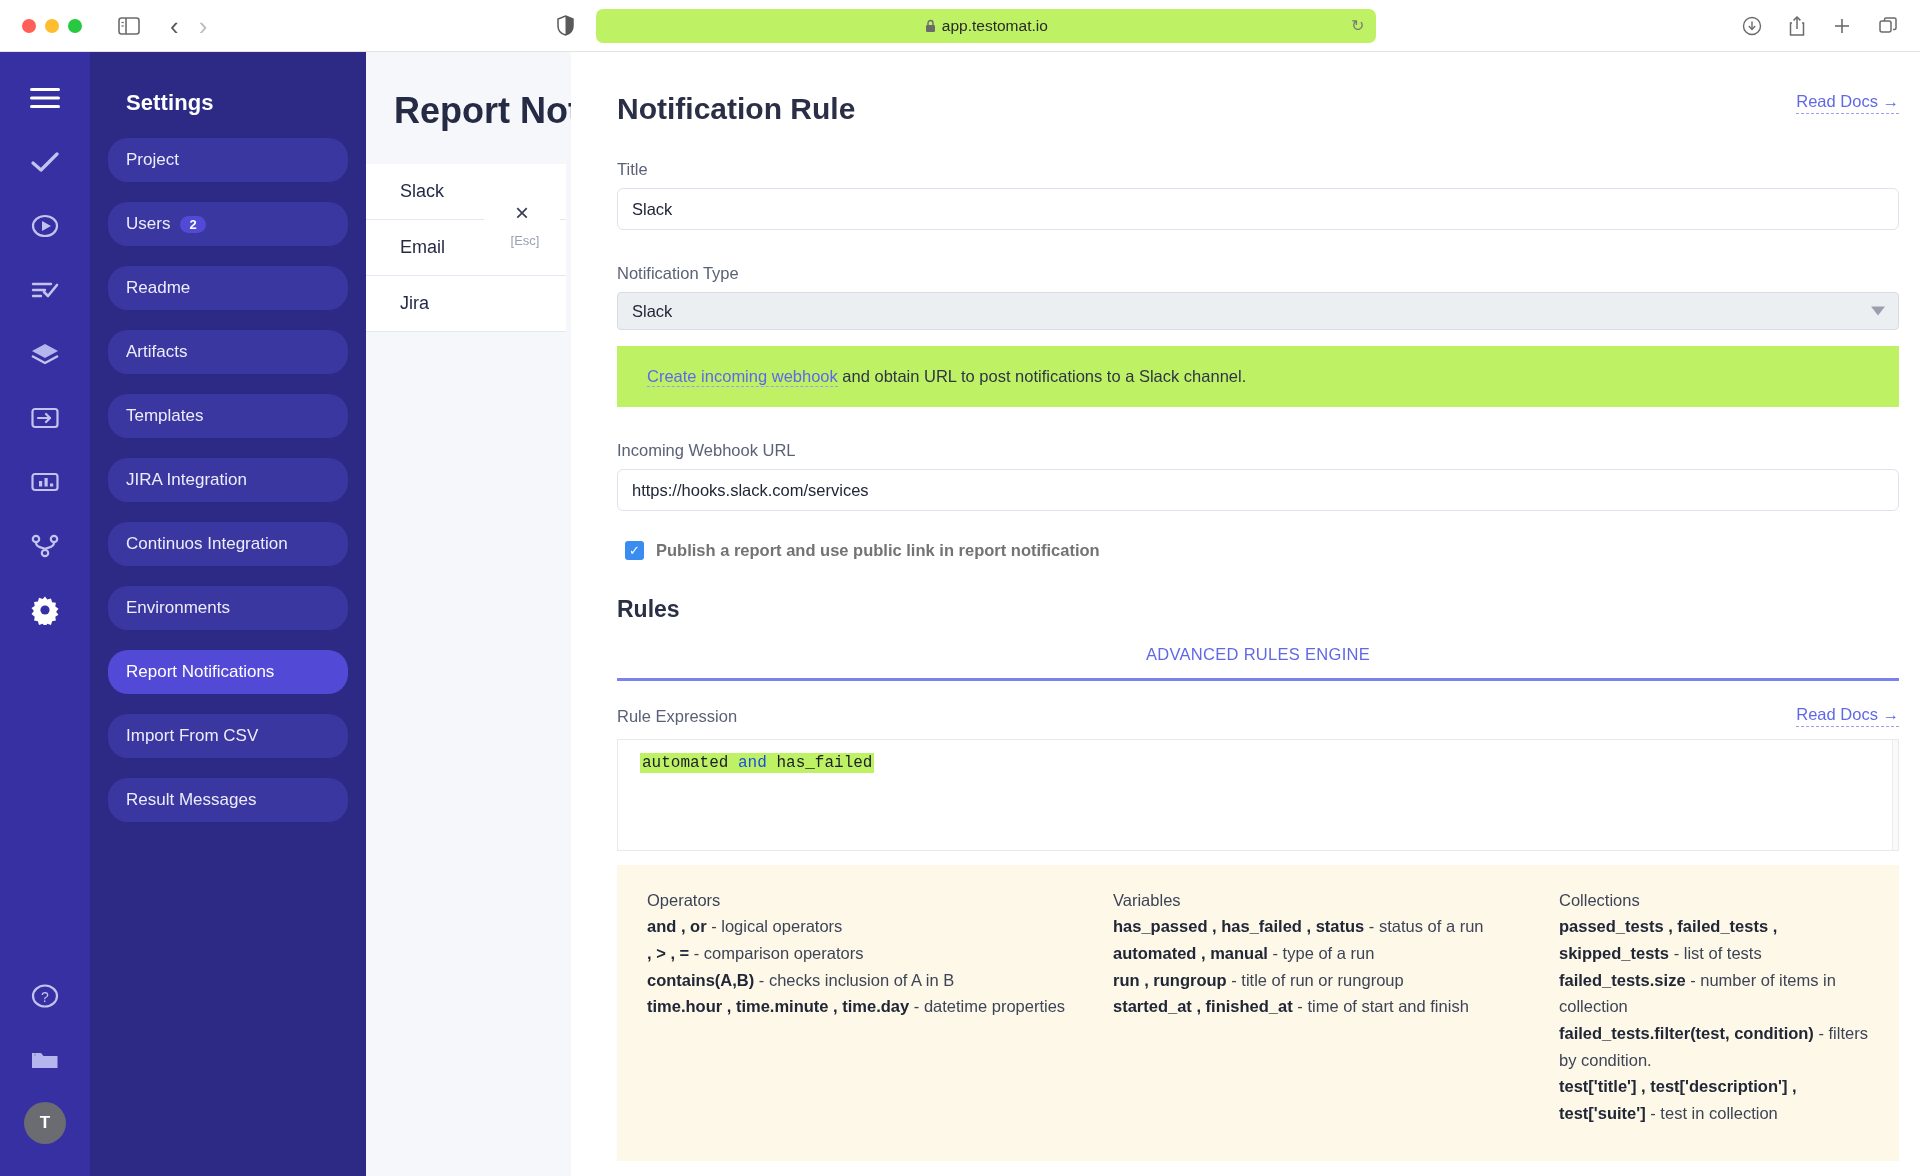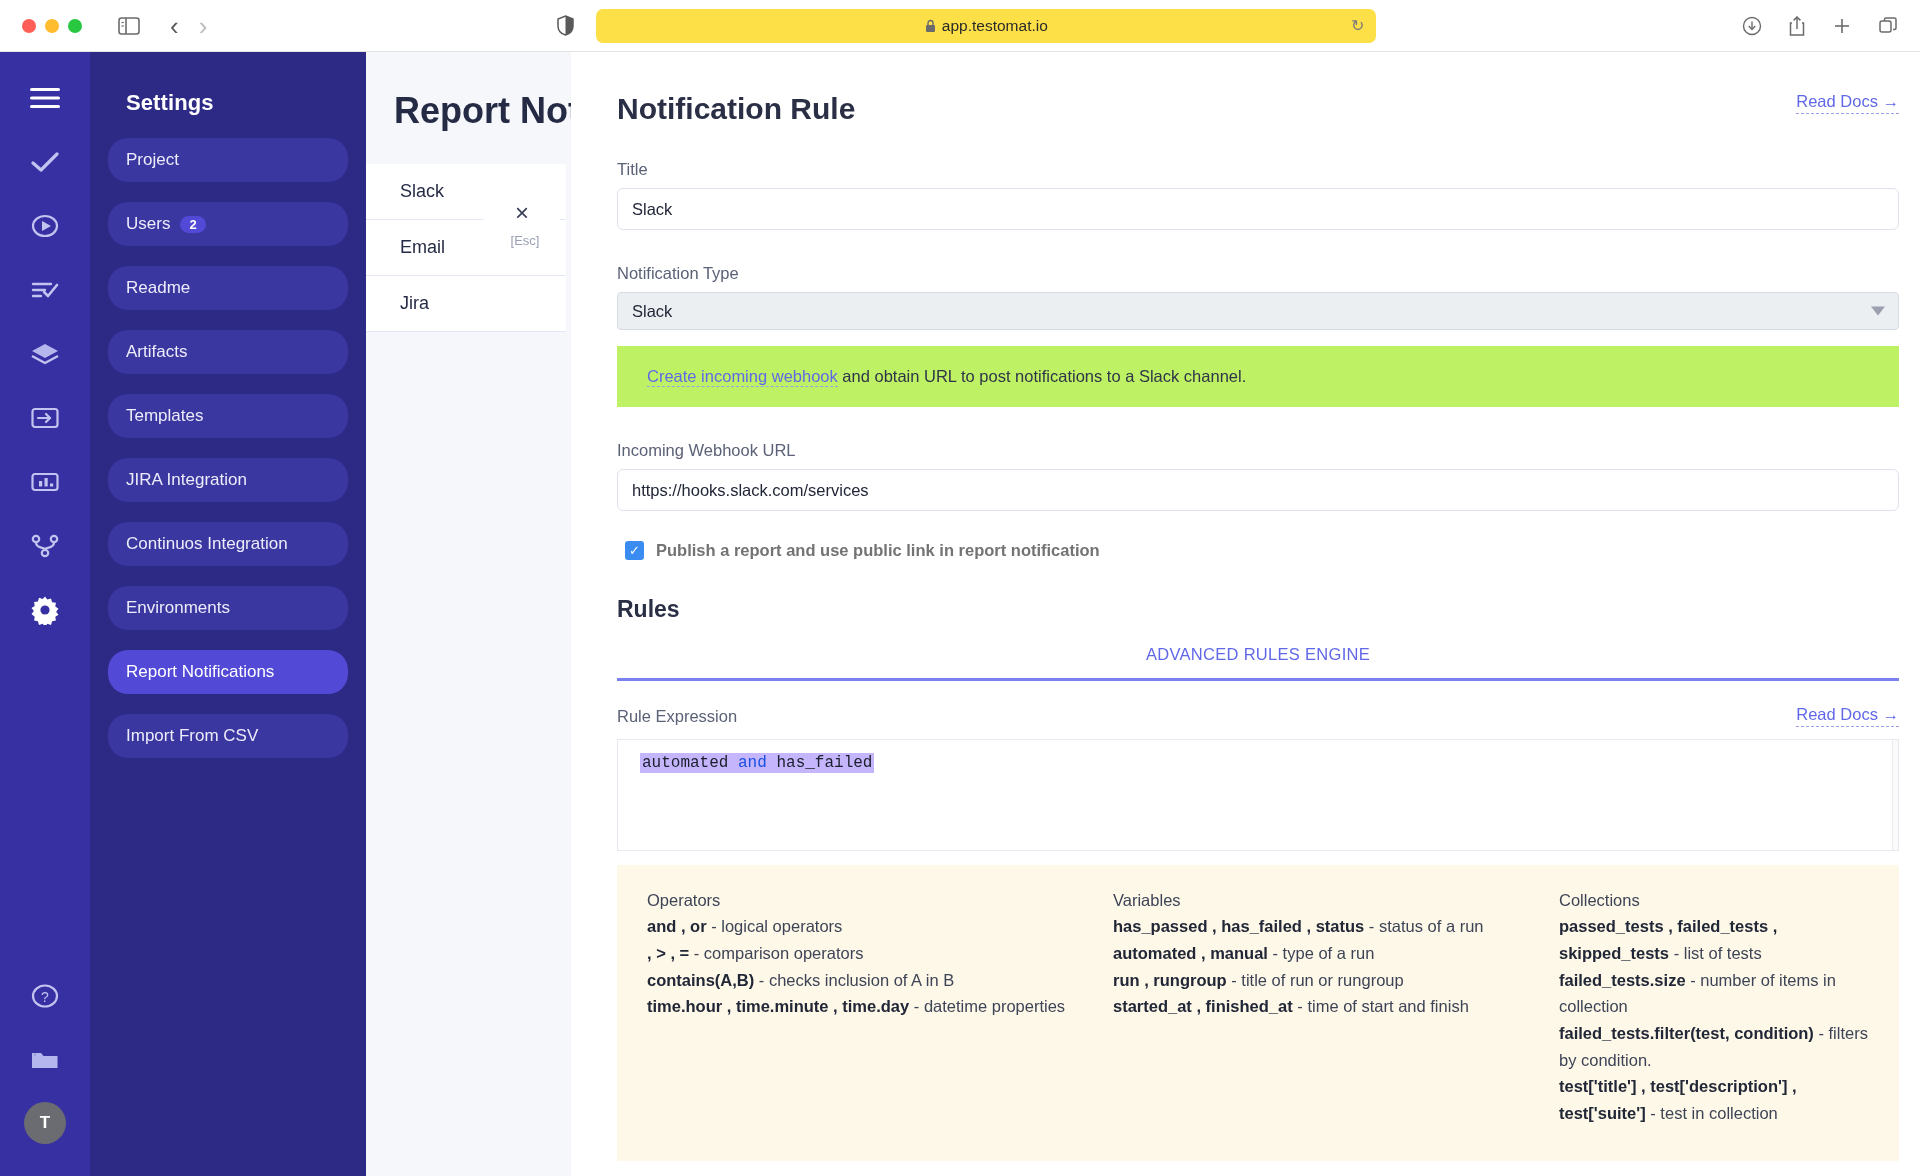--- a/index.html
+++ b/index.html
@@ -26,21 +26,21 @@
   }
   .sidebar-toggle { margin-left: 36px; }
   .nav-arrows { display: flex; gap: 20px; margin-left: 30px; align-items: center; }
   .nav-arrow { font-size: 26px; color: #5a5a5a; font-weight: 300; line-height: 1; }
   .nav-arrow.disabled { color: #bdbdbd; }
 
   .shield { margin-left: 350px; }
 
   .urlbar {
     margin-left: 22px; width: 780px; height: 34px;
-    background: #fde047; border-radius: 7px;
+    background: #bef264; border-radius: 7px;
     display: flex; align-items: center; justify-content: center;
     position: relative;
   }
   .url-text {
     font-size: 15.5px; color: #2a2a2a;
     display: flex; align-items: center; gap: 6px;
   }
   .reload { position: absolute; right: 12px; font-size: 16px; color: #7a7a7a; }
 
   .chrome-right { margin-left: auto; margin-right: 22px; display: flex; gap: 26px; align-items: center; }
@@ -174,21 +174,21 @@
   .expr-head { margin-top: 24px; display: flex; align-items: center; justify-content: space-between; }
   .expr-label { font-size: 16.5px; color: #5b6176; }
 
   .editor {
     margin-top: 12px; height: 112px; border: 1px solid #e7e9f0; background: #fff;
     position: relative; overflow: hidden;
   }
   .editor-line {
     margin: 13px 0 0 22px; font-family: "Liberation Mono", monospace;
     font-size: 16px; color: #1b1f2b; display: inline-block;
-    background: #c4b5fd; padding: 1px 2px;
+    background: #bef264; padding: 1px 2px;
   }
   .kw { color: #1a4fe0; }
   .editor-gutter {
     position: absolute; right: 0; top: 0; width: 6px; height: 100%; background: #fafafa;
     border-left: 1px solid #ececec;
   }
 
   .helpbox {
     margin-top: 14px; background: #fdf8e7; padding: 26px 30px 34px 30px;
     display: flex; gap: 46px;
@@ -381,20 +381,23 @@
         </div>
         <div class="nav-item">
           <span>Environments</span>
         </div>
         <div class="nav-item active">
           <span>Report Notifications</span>
         </div>
         <div class="nav-item">
           <span>Import From CSV</span>
         </div>
+        <div class="nav-item">
+          <span>Result Messages</span>
+        </div>
       </div>
   </div>
 
   <div class="page-bg">
     <div class="page-title">Report Notifications</div>
     <div class="rule-list" id="rule-list">
         <div class="rule-list-item">Slack</div>
         <div class="rule-list-item">Email</div>
         <div class="rule-list-item">Jira</div>
       </div>

